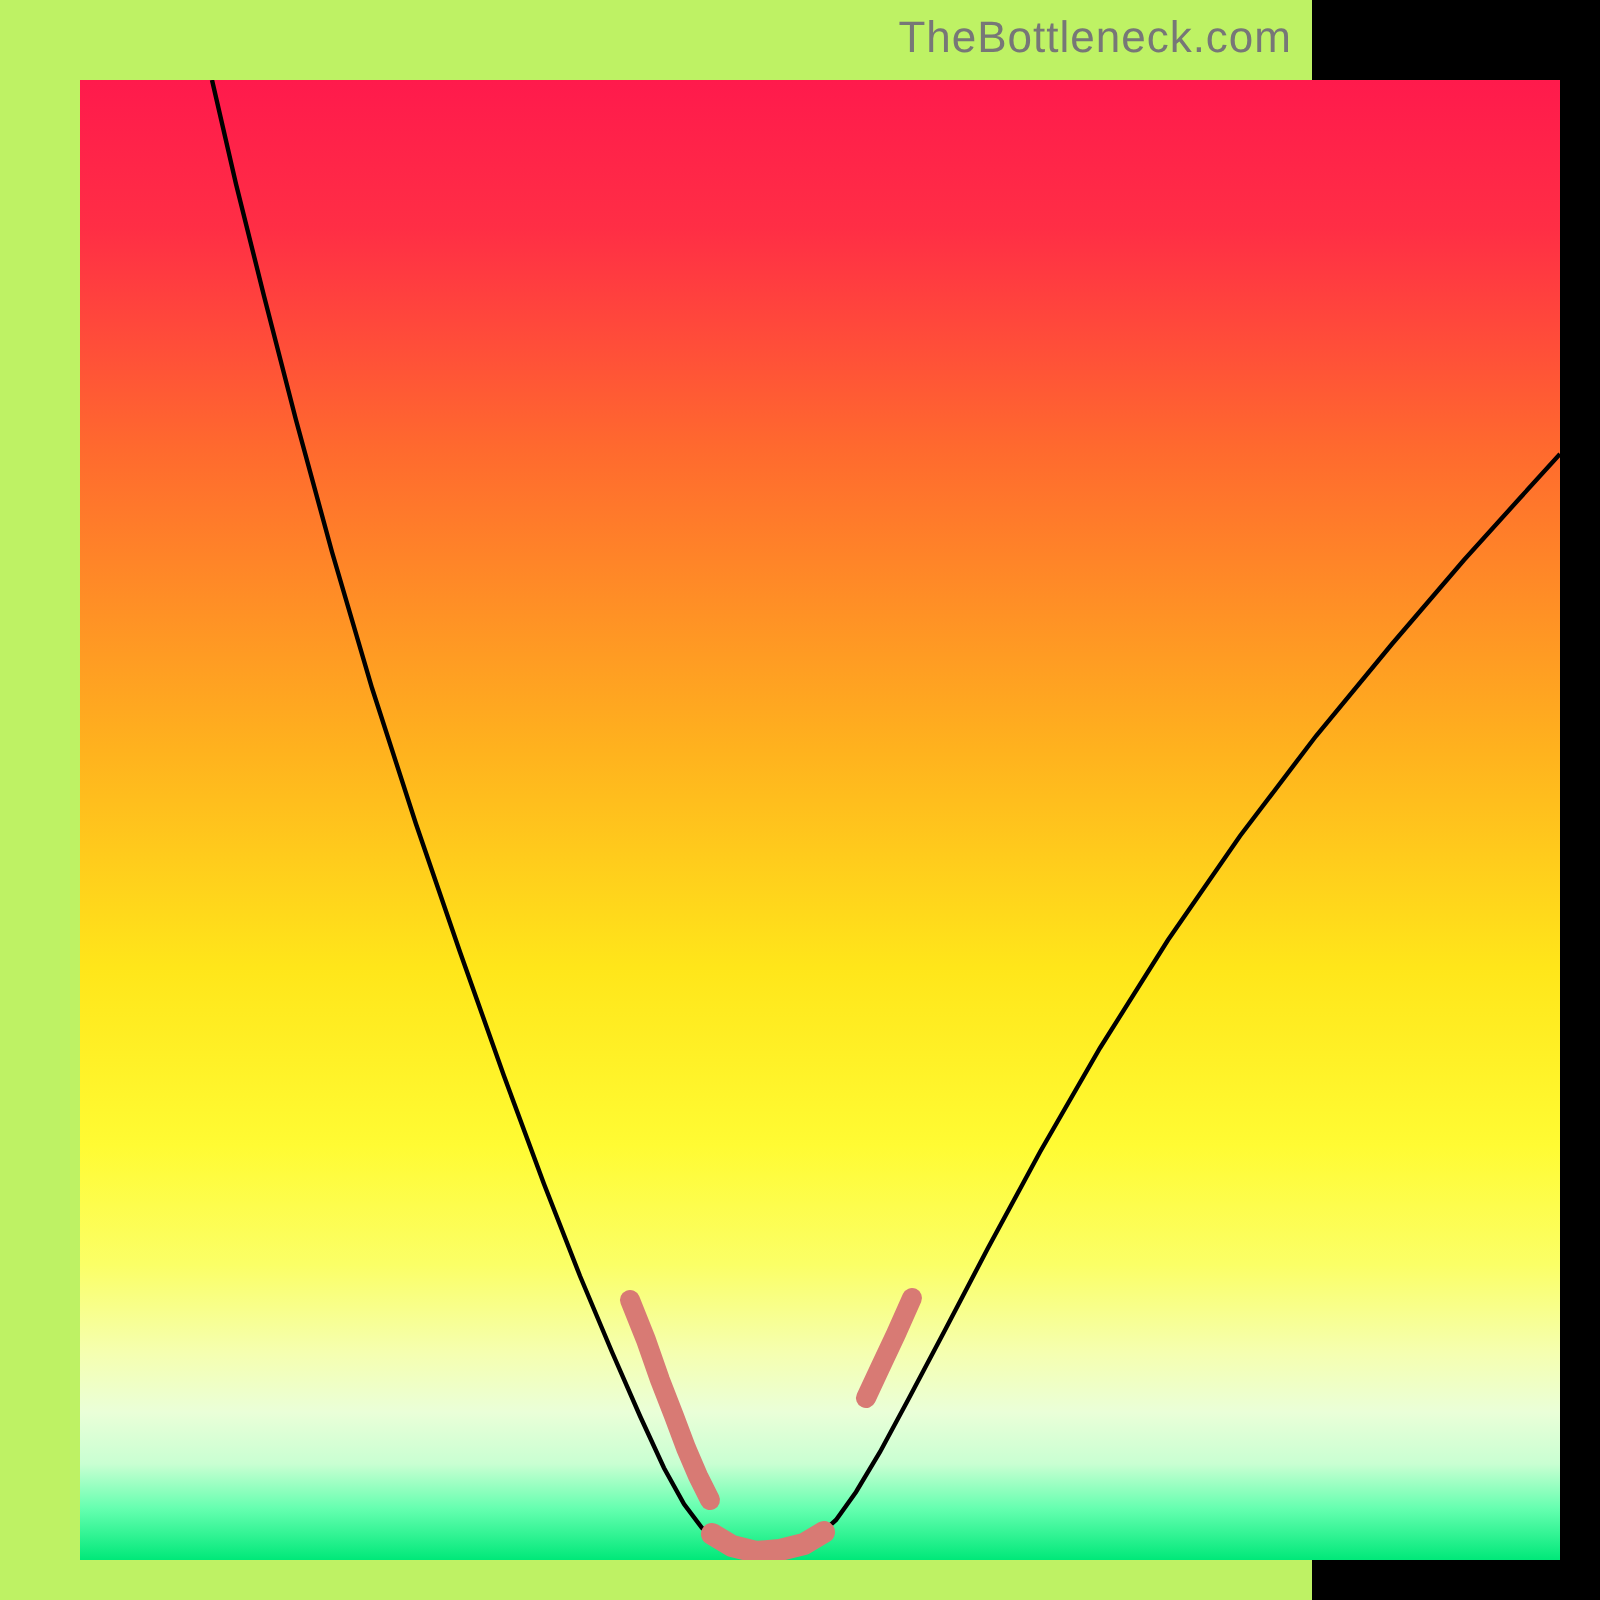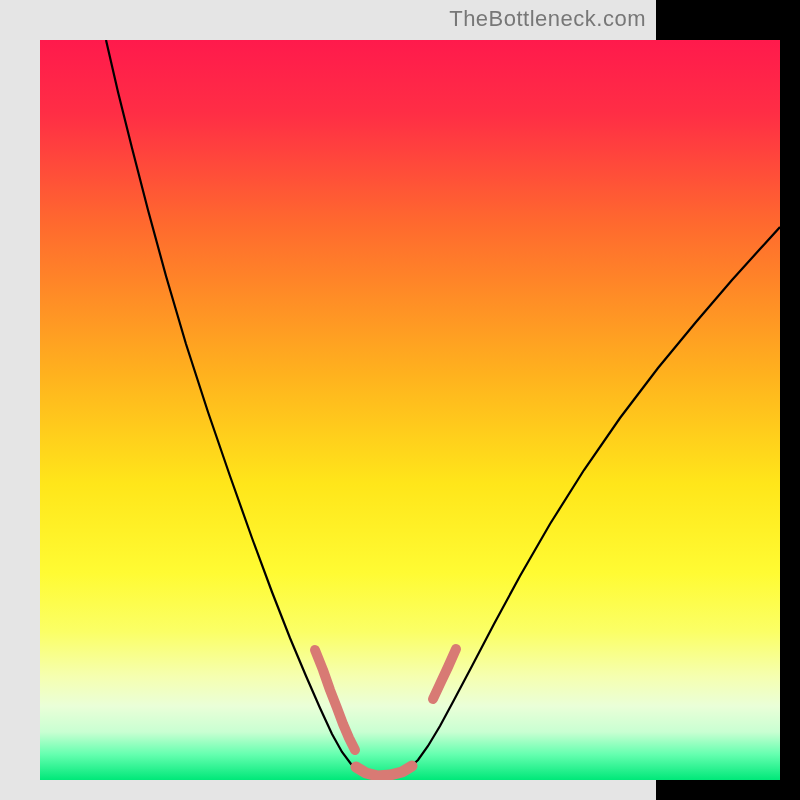--- a/index.html
+++ b/index.html
@@ -10,21 +10,21 @@
     background: #000;
     overflow: hidden;
     font-family: Arial, Helvetica, sans-serif;
   }
   .frame {
     position: absolute;
     left: 0;
     top: 0;
     width: 656px;
     height: 800px;
-    background: #e5e5e5;
+    background: #bef264;
   }
   .plot-area {
     position: absolute;
     left: 40px;
     top: 40px;
     width: 740px;
     height: 740px;
     overflow: hidden;
   }
   .watermark {

